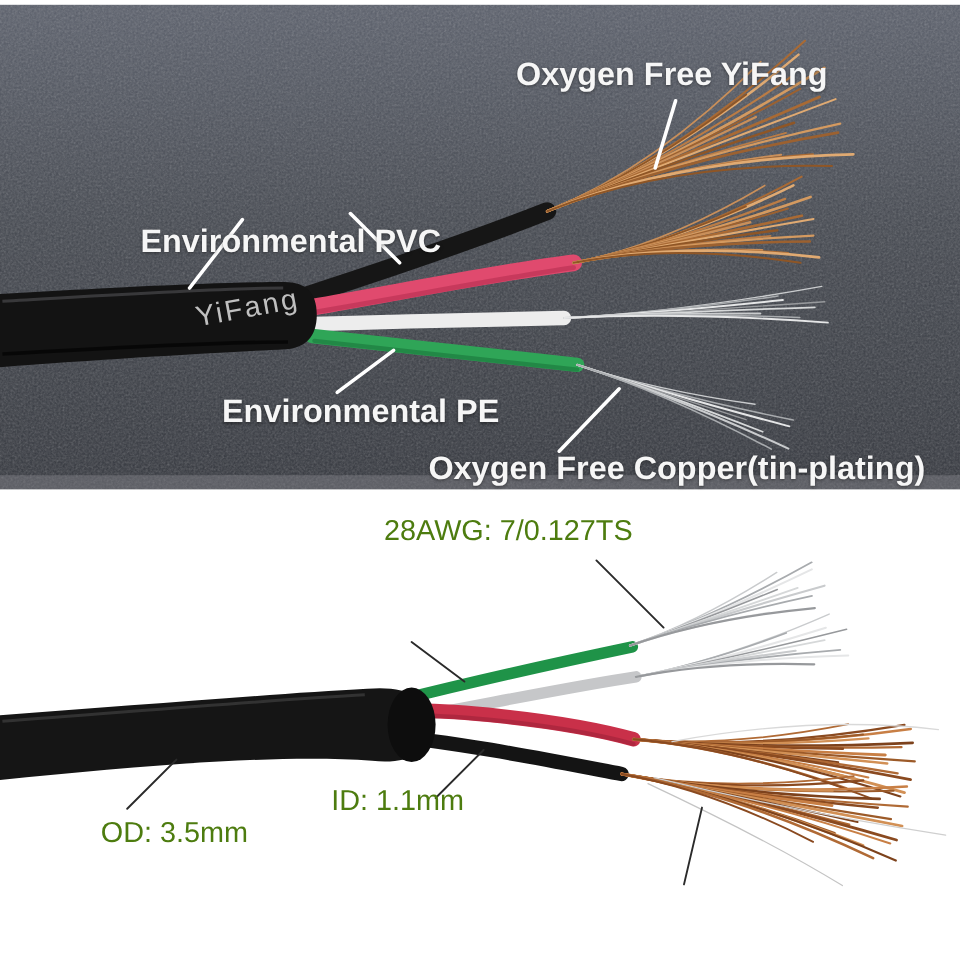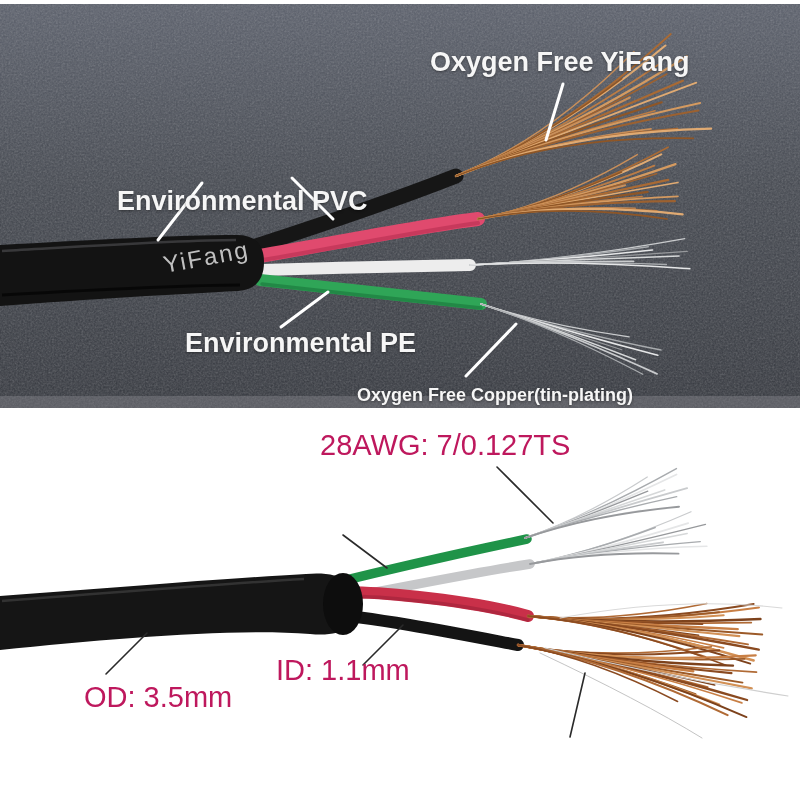--- a/index.html
+++ b/index.html
@@ -8,25 +8,25 @@
     font-family:"Liberation Sans", sans-serif;background:#fff;
   }
   svg{position:absolute;left:0;display:block;}
   #top-svg{top:0;}
   #bottom-svg{top:408px;}
   .lbl{position:absolute;white-space:nowrap;line-height:1.05;}
   .lbl-light{
     color:#f6f6f6;font-weight:700;font-size:27px;
     text-shadow:0 1px 3px rgba(0,0,0,.45);
   }
-  .lbl-dark{color:#be185d;font-weight:400;font-size:29px;}
+  .lbl-dark{color:#4d7c0f;font-weight:400;font-size:24px;}
   .lbl-ofc{left:430px;top:48px;}
   .lbl-pvc{left:117px;top:146px;margin-top:41px;}
   .lbl-pe{left:161px;top:329px;margin-left:24px;}
-  .lbl-tin{left:357px;top:376px;font-size:18px;margin-top:10px;}
+  .lbl-tin{left:357px;top:376px;font-size:27px;}
   .brand{
     position:absolute;left:166px;top:251px;color:#bfbfbf;font-size:24px;
     letter-spacing:2px;transform:rotate(-10.5deg);transform-origin:left bottom;
     font-weight:400;
   }
   .lbl-awg28{left:320px;top:430px;}
   .lbl-id09{left:279px;top:504px;}
   .lbl-od{left:44px;top:682px;margin-left:40px;}
   .lbl-id11{left:276px;top:655px;}
   .lbl-awg24{left:477px;top:739px;}

